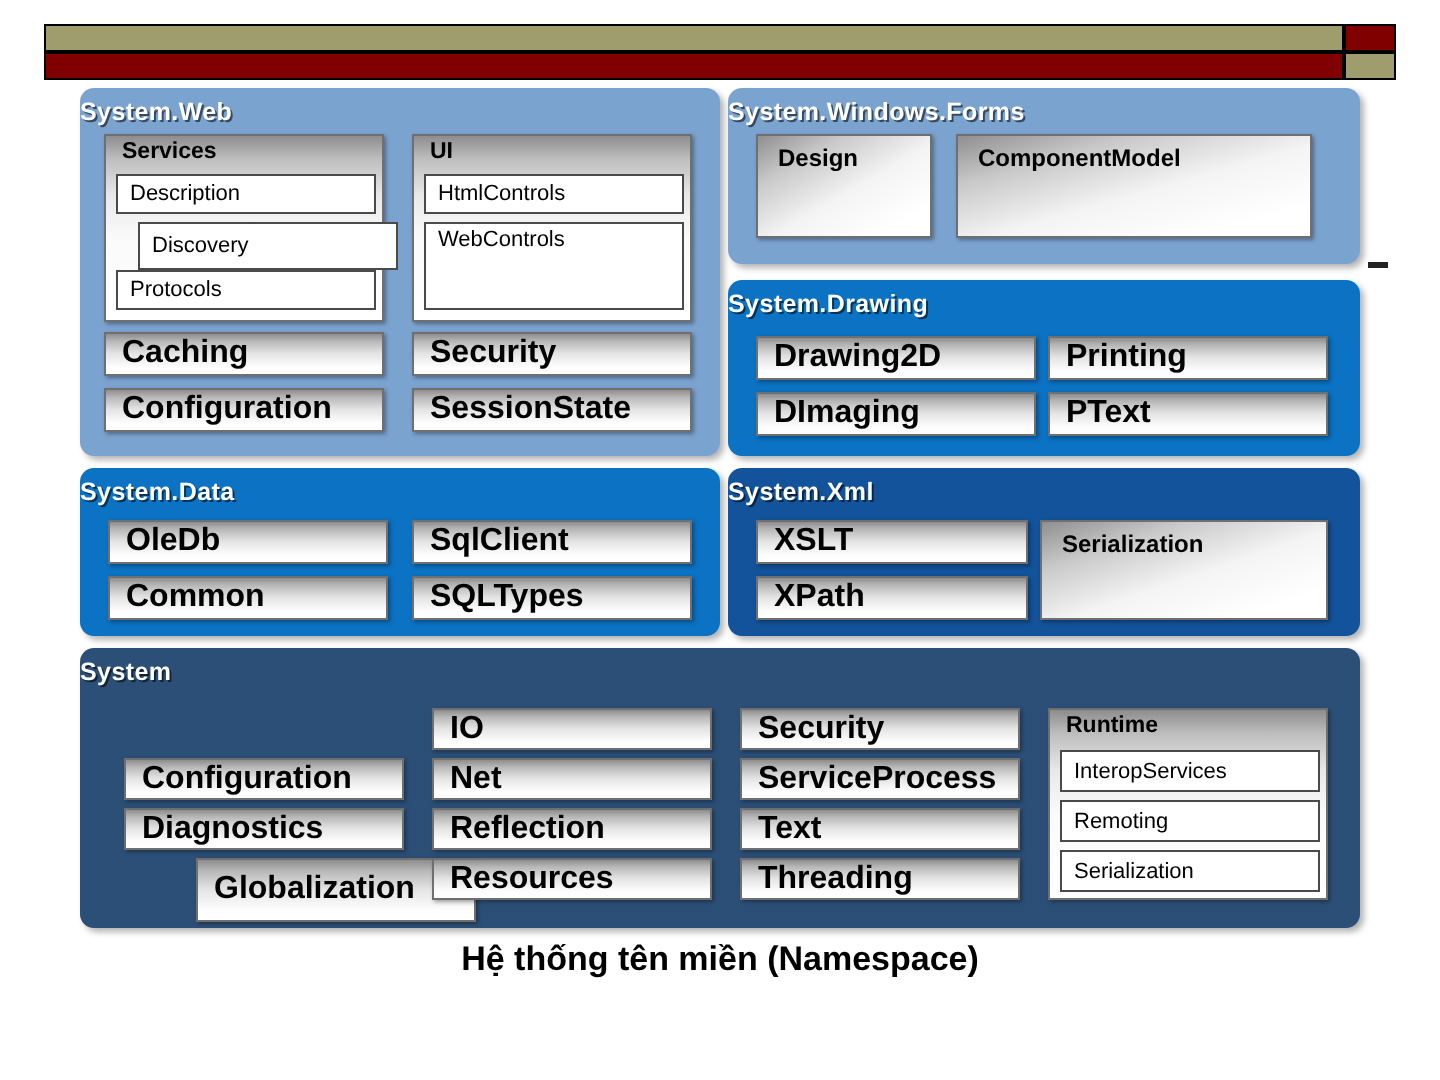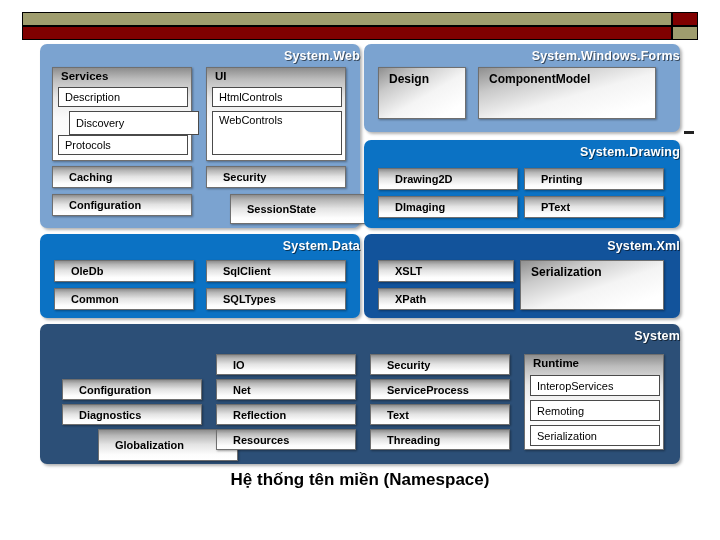--- a/index.html
+++ b/index.html
@@ -62,45 +62,45 @@
   }
 
   
   .panel {
     position: absolute;
     border-radius: 7px;
     box-sizing: border-box;
     box-shadow: 2px 2px 3px rgba(0,0,0,0.30);
   }
   .panel-title {
-    text-align: right;
+    text-align: left;
     color: #ffffff;
     font-weight: bold;
     font-size: 12.5px;
     letter-spacing: 0.2px;
     text-shadow: 1px 1px 0 rgba(0,0,0,0.55);
     padding-top: 5px;
     line-height: 14px;
     user-select: none;
   }
 
   
   .chip {
     position: absolute;
     box-sizing: border-box;
     background: linear-gradient(to bottom,
         #8d8d8d 0%, #b7b7b7 18%, #e3e3e3 48%, #fdfdfd 82%, #ffffff 100%);
     border: 1px solid #6f6f6f;
     box-shadow: 1px 1px 2px rgba(0,0,0,0.35);
     color: #000000;
     font-weight: bold;
-    font-size: 11px;
+    font-size: 16px;
     display: flex;
     align-items: center;
-    padding-left: 16px;
+    padding-left: 8px;
     overflow: hidden;
     white-space: nowrap;
   }
   
   .chip-group {
     position: absolute;
     box-sizing: border-box;
     background: linear-gradient(to bottom,
         #8d8d8d 0%, #bcbcbc 12%, #e8e8e8 32%, #fafafa 55%, #ffffff 100%);
     border: 1px solid #6f6f6f;
@@ -191,21 +191,21 @@
   <div class="chip-group" style="left:166px; top:23px; width:140px; height:94px;">
     <div class="group-title">UI</div>
     <div class="subchip" style="left:5px; top:19px; width:130px; height:20px;">HtmlControls</div>
     <div class="subchip" style="left:5px; top:43px; width:130px; height:44px; align-items:flex-start; padding-top:2px;">WebControls</div>
   </div>
 
   <div class="chip" style="left:12px; top:122px; width:140px; height:22px;">Caching</div>
   <div class="chip" style="left:12px; top:150px; width:140px; height:22px;">Configuration</div>
 
   <div class="chip" style="left:166px; top:122px; width:140px; height:22px;">Security</div>
-  <div class="chip" style="left:166px; top:150px; width:140px; height:30px;margin-left:24px;">SessionState</div>
+  <div class="chip" style="left:166px; top:150px; width:140px; height:22px;">SessionState</div>
 </div>
 
 <div class="panel" style="left:364px; top:44px; width:316px; height:88px; background:#7ba3d0;">
   <div class="panel-title">System.Windows.Forms</div>
   <div class="chip-plain" style="left:14px; top:23px; width:88px; height:52px;">Design</div>
   <div class="chip-plain" style="left:114px; top:23px; width:178px; height:52px;">ComponentModel</div>
 </div>
 
 <div class="panel" style="left:364px; top:140px; width:316px; height:88px; background:#0b72c4;">
   <div class="panel-title">System.Drawing</div>

